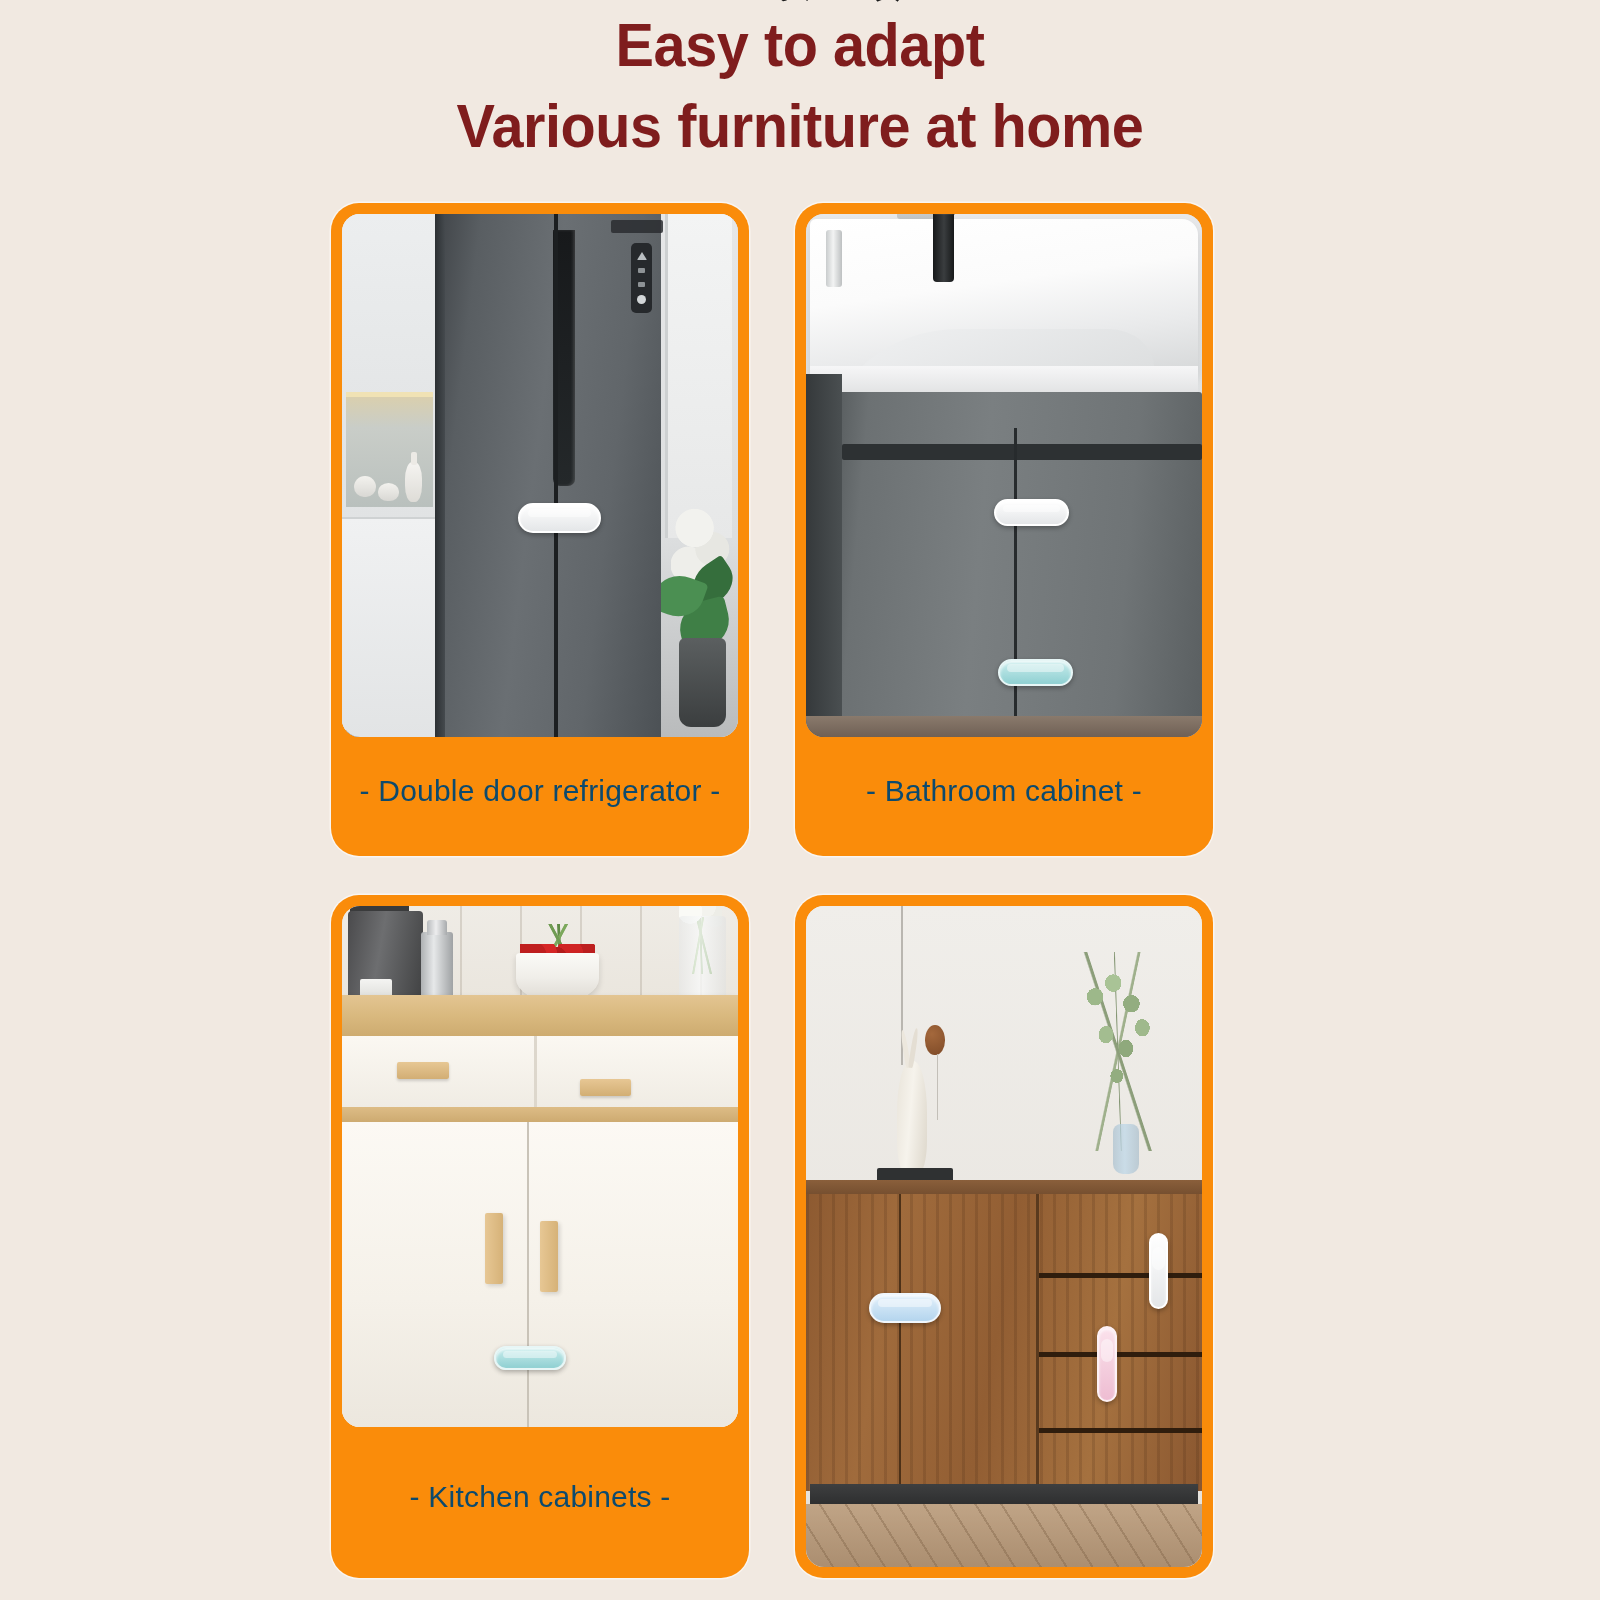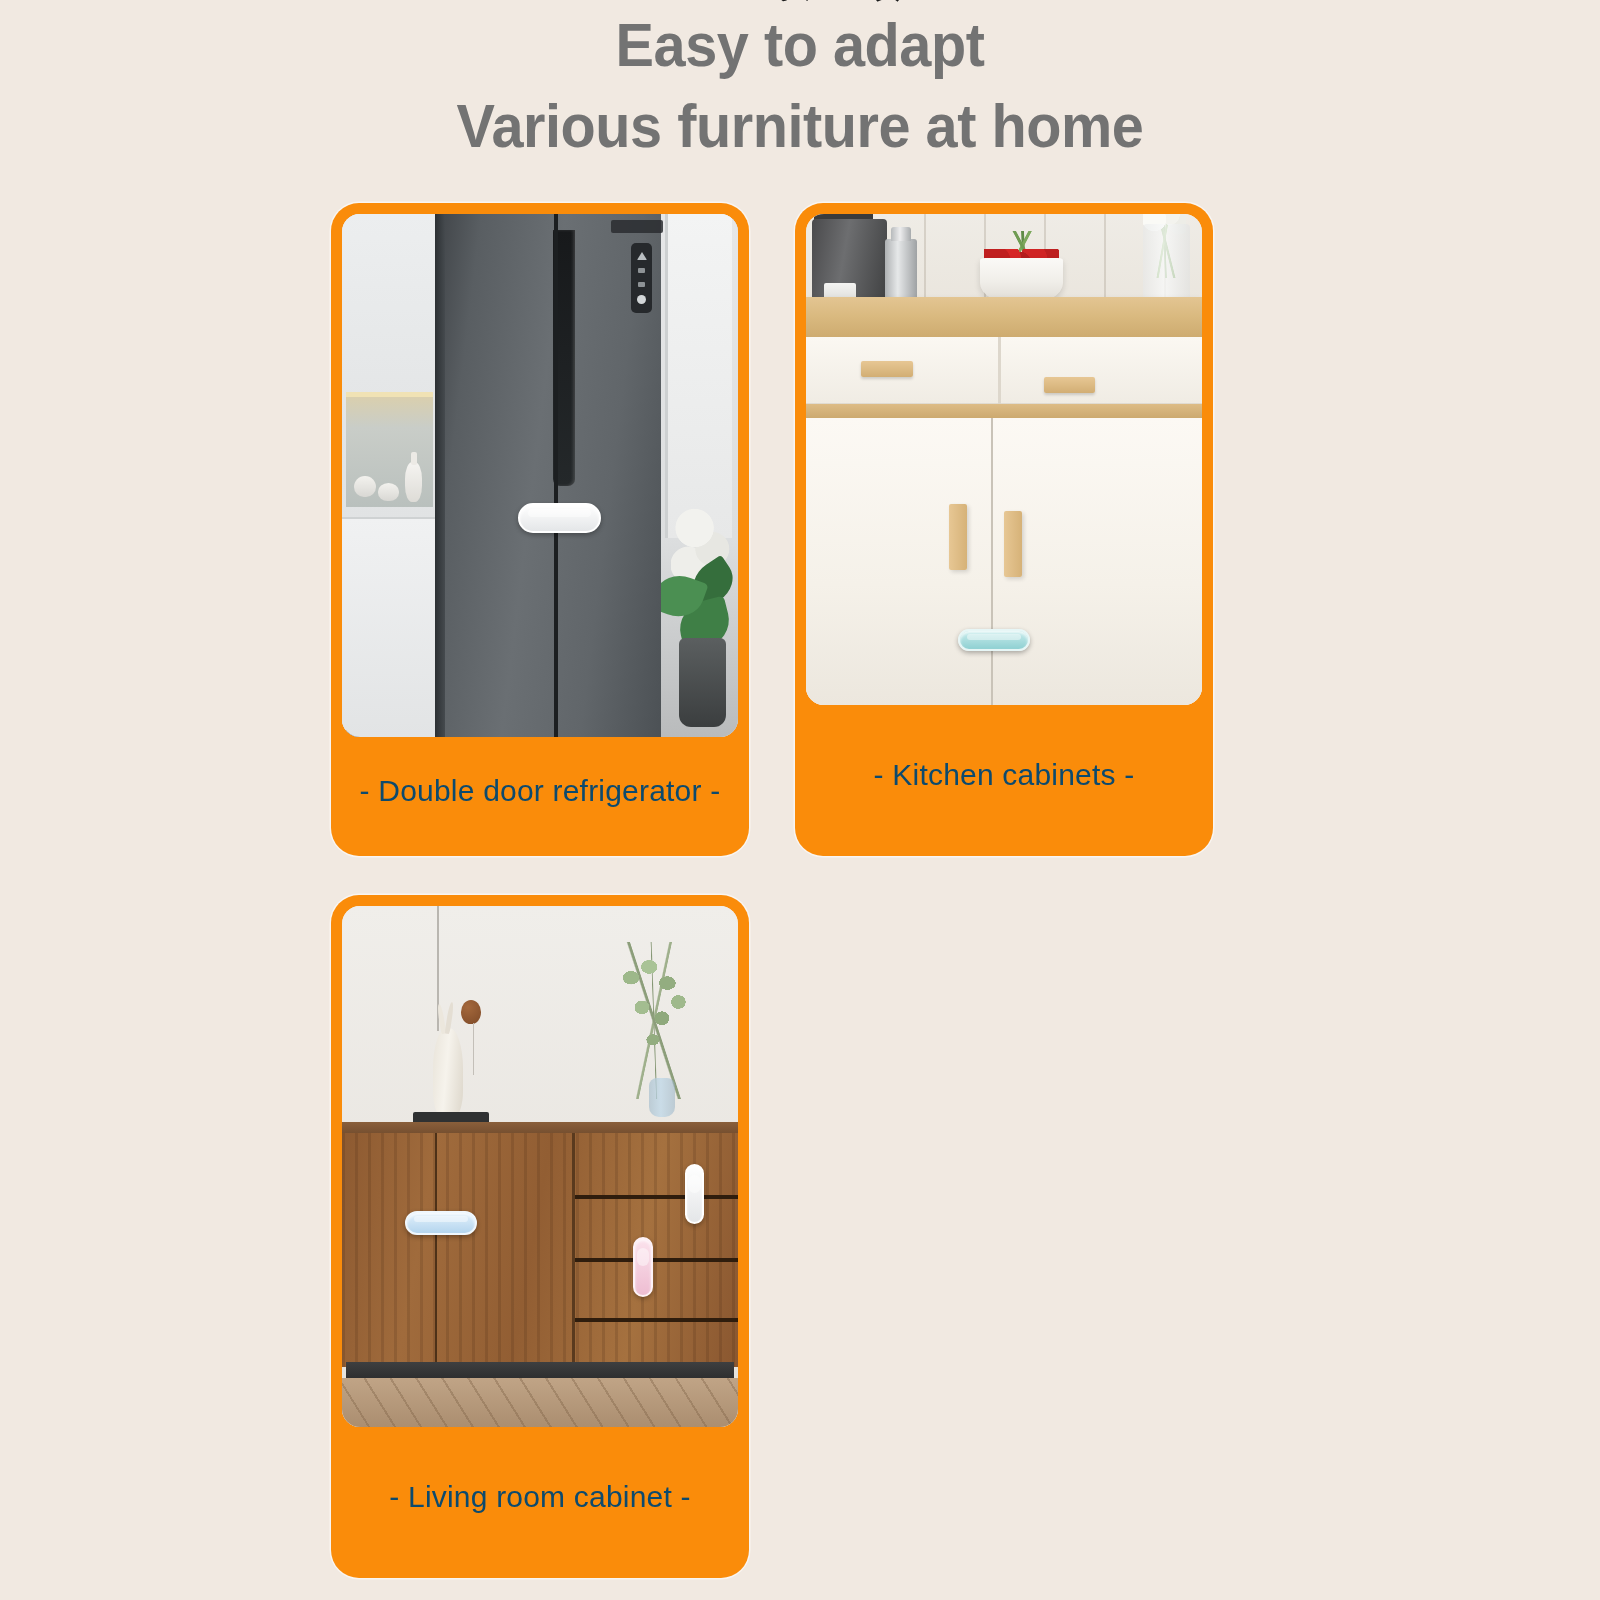--- a/index.html
+++ b/index.html
@@ -34,21 +34,21 @@
     white-space: nowrap;
   }
 
   
   .heading {
     position: absolute;
     top: 8px;
     left: 0;
     width: 1600px;
     text-align: center;
-    color: #737373;
+    color: #7f1d1d;
     font-weight: 700;
     line-height: 1.18;
     letter-spacing: -0.5px;
   }
   .heading .l1 {
     font-size: 62px;
     display: block;
     transform: scaleX(0.93);
   }
   .heading .l2 {
@@ -559,20 +559,40 @@
         <i></i>
         <i></i>
         <i></i>
         <i></i>
       </div>
       <div class="lock lock--white lock-fridge"></div>
     </div>
     <div class="card-caption">- Double door refrigerator -</div>
   </div>
 
+  <div class="card">
+    <div class="card-photo photo-bath">
+      <div class="pb-wall"></div>
+      <div class="pb-sink"></div>
+      <div class="pb-basin"></div>
+      <div class="pb-drain"></div>
+      <div class="pb-spout"></div>
+      <div class="pb-faucet"></div>
+      <div class="pb-valve"></div>
+      <div class="pb-counter"></div>
+      <div class="pb-body"></div>
+      <div class="pb-side"></div>
+      <div class="pb-toprail"></div>
+      <div class="pb-door-gap"></div>
+      <div class="pb-floor"></div>
+      <div class="lock lock--white lock-bath-top"></div>
+      <div class="lock lock--teal lock-bath-bot"></div>
+    </div>
+    <div class="card-caption">- Bathroom cabinet -</div>
+  </div>
 
   <div class="card card--tall">
     <div class="card-photo photo-kitchen">
       <div class="pk-backwall"></div>
       <div class="pk-tilelines"></div>
       <div class="pk-cab-upper"></div>
       <div class="pk-coffee"></div>
       <div class="pk-grinder"></div>
       <div class="pk-greens"></div>
       <div class="pk-berries"></div>
@@ -612,16 +632,15 @@
       <div class="pl-divider"></div>
       <div class="pl-drawerline pl-d1"></div>
       <div class="pl-drawerline pl-d2"></div>
       <div class="pl-drawerline pl-d3"></div>
       <div class="pl-plinth"></div>
       <div class="pl-floor"></div>
       <div class="lock lock--blue lock-live-blue"></div>
       <div class="lock lock--white lock-live-white"></div>
       <div class="lock lock--pink lock-live-pink"></div>
     </div>
-    <div class="card-caption">- Living room cabinet -</div>
   </div>
 
 </div>
 
 </body></html>

